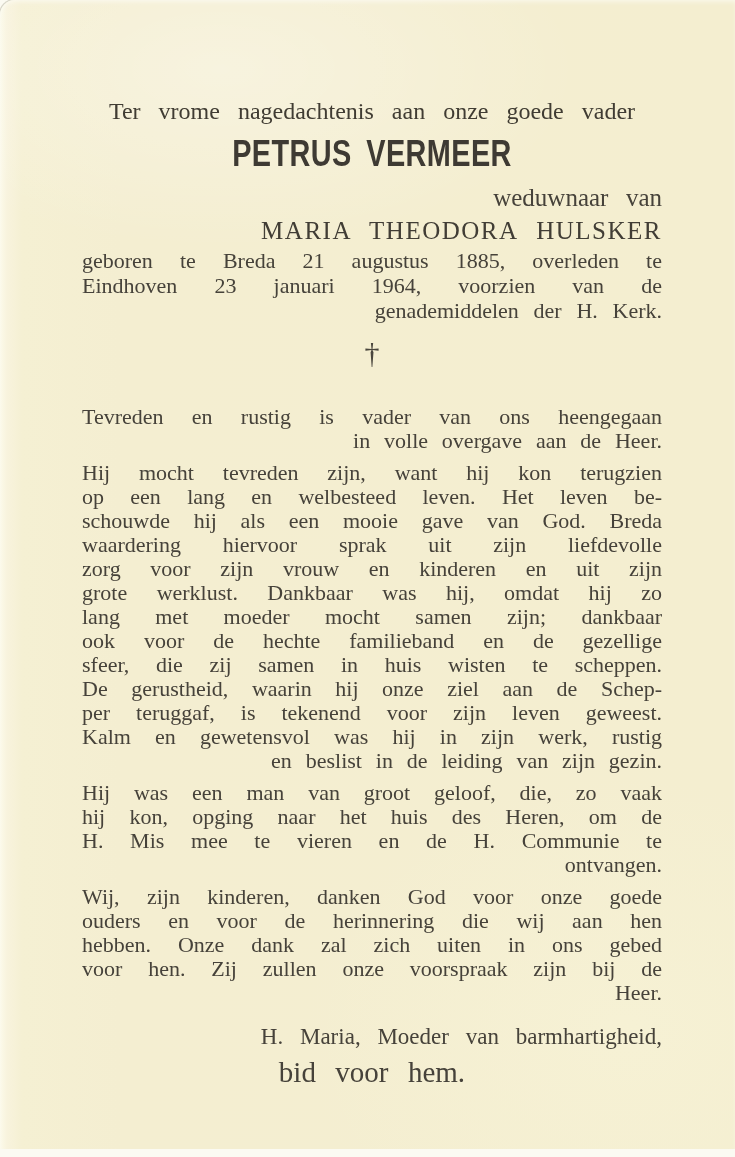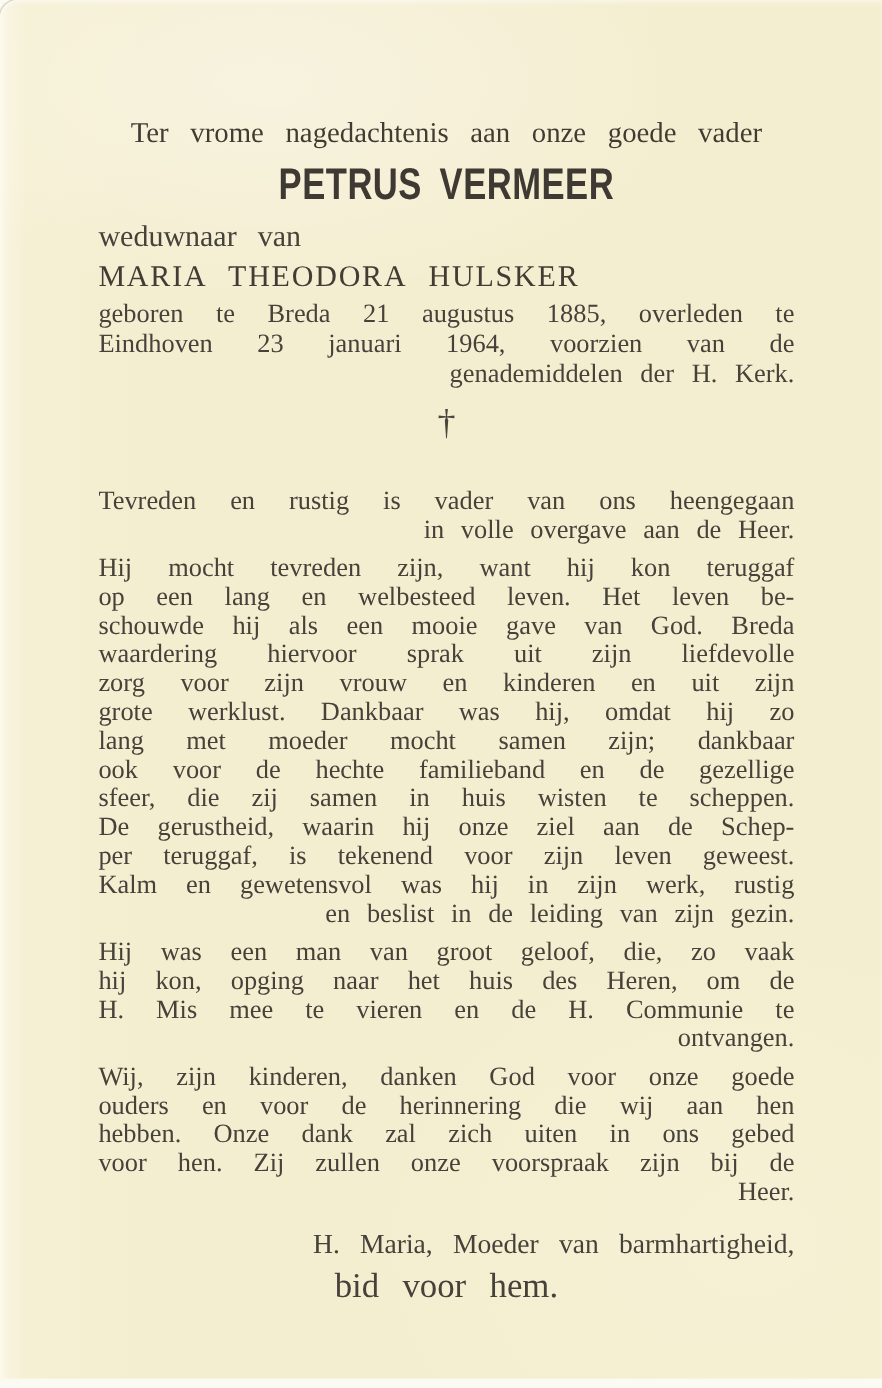--- a/index.html
+++ b/index.html
@@ -41,28 +41,28 @@
     text-align: center;
     letter-spacing: 0.5px;
     word-spacing: 0.22em;
     transform: scaleX(0.78);
     color: #3e3a33;
   }
   .relation {
     margin-top: 10px;
     font-size: 25px;
     line-height: 27px;
-    text-align: left;
+    text-align: right;
     word-spacing: 0.45em;
   }
   .spouse {
     margin-top: 6px;
     font-size: 25px;
     line-height: 28px;
-    text-align: left;
+    text-align: right;
     letter-spacing: 1.5px;
     word-spacing: 0.45em;
     color: #413d35;
   }
   .vitals {
     margin-top: 3px;
     font-size: 22px;
     line-height: 25px;
   }
   .cross {
@@ -121,21 +121,21 @@
   </header>
 
   <div class="cross">†</div>
 
   <main class="body-text">
       <div class="paragraph">
         <div class="line jl">Tevreden en rustig is vader van ons heengegaan</div>
         <div class="line ll">in volle overgave aan de Heer.</div>
       </div>
       <div class="paragraph">
-        <div class="line jl">Hij mocht tevreden zijn, want hij kon teruggaf</div>
+        <div class="line jl">Hij mocht tevreden zijn, want hij kon terugzien</div>
         <div class="line jl">op een lang en welbesteed leven. Het leven be-</div>
         <div class="line jl">schouwde hij als een mooie gave van God. Breda</div>
         <div class="line jl">waardering hiervoor sprak uit zijn liefdevolle</div>
         <div class="line jl">zorg voor zijn vrouw en kinderen en uit zijn</div>
         <div class="line jl">grote werklust. Dankbaar was hij, omdat hij zo</div>
         <div class="line jl">lang met moeder mocht samen zijn; dankbaar</div>
         <div class="line jl">ook voor de hechte familieband en de gezellige</div>
         <div class="line jl">sfeer, die zij samen in huis wisten te scheppen.</div>
         <div class="line jl">De gerustheid, waarin hij onze ziel aan de Schep-</div>
         <div class="line jl">per teruggaf, is tekenend voor zijn leven geweest.</div>

